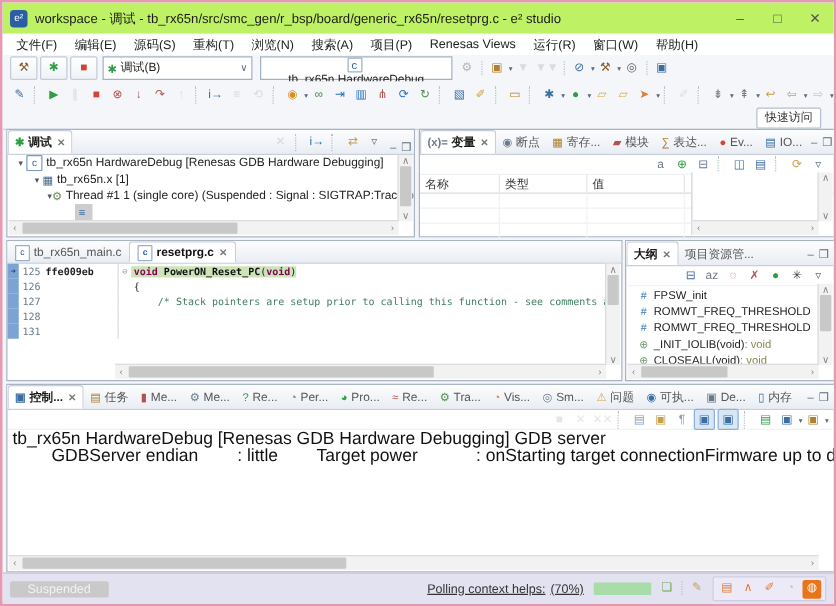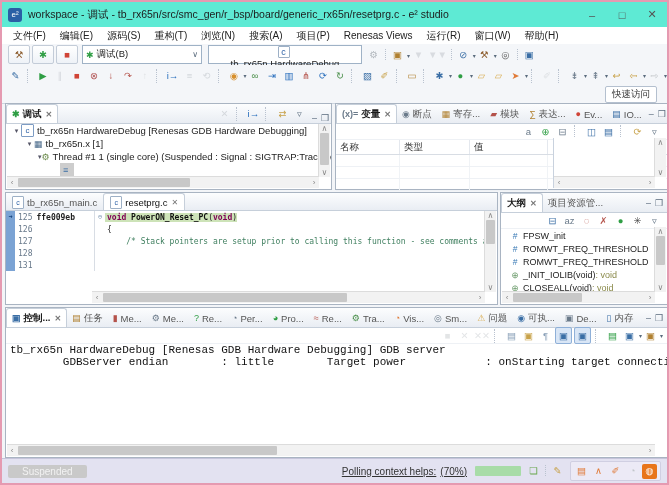--- a/index.html
+++ b/index.html
@@ -1,18 +1,18 @@
 <!DOCTYPE html>
 <html><head>
 <meta charset="utf-8">
 <style>
   html,body{margin:0;padding:0;background:#d8d8d8;font-family:"Liberation Sans",sans-serif;}
   #win{position:relative;width:669px;height:485px;background:#f3f5f8;border:2px solid #e59ab1;box-sizing:border-box;overflow:hidden;font-size:10px;color:#222;}
   
-  #titlebar{position:absolute;left:0;top:0;right:0;height:25px;background:#5eead4;display:flex;align-items:center;padding-left:6px;}
+  #titlebar{position:absolute;left:0;top:0;right:0;height:25px;background:#bef264;display:flex;align-items:center;padding-left:6px;}
   .applogo{width:14px;height:14px;background:#2a5fa5;color:#fff;border-radius:3px;font-size:8px;display:inline-flex;align-items:center;justify-content:center;}
   .applogo::before{content:"e²";}
   #title-text{margin-left:6px;font-size:10.5px;color:#1c1c1c;white-space:nowrap;}
   #wincontrols{margin-left:auto;display:flex;height:100%;}
   .winbtn{width:30px;display:flex;align-items:center;justify-content:center;color:#555;font-size:11px;}
   
   #menubar{position:absolute;left:0;top:25px;right:0;height:17px;background:#fff;display:flex;align-items:center;padding-left:4px;border-bottom:1px solid #eceff3;}
   .menu-item{padding:0 7px;font-size:10px;color:#222;white-space:nowrap;}
   
   .toolrow{position:absolute;left:0;right:0;background:#f4f6f9;display:flex;align-items:center;}
@@ -56,42 +56,42 @@
   
   .subtools{height:15px;display:flex;align-items:center;justify-content:flex-end;padding-right:4px;border-bottom:1px solid #eef1f5;}
   #vars-cols{display:flex;height:14px;border-bottom:1px solid #d8dde4;font-size:9.5px;color:#333;}
   #vars-cols span{border-right:1px solid #e4e8ee;padding:1px 4px;box-sizing:border-box;}
   .vrow{height:11px;border-bottom:1px solid #eef1f5;display:flex;}
   .vrow span{border-right:1px solid #f0f3f6;box-sizing:border-box;height:100%;}
   #vars-detail{position:absolute;top:34px;right:1px;bottom:1px;width:112px;border-left:1px solid #c9d2de;background:#fff;}
   
   #editor-tabs{height:17px;background:linear-gradient(#fcfdfe,#e9edf3);border-bottom:1px solid #c6cfda;display:flex;align-items:flex-end;}
   .etab{display:inline-flex;align-items:center;height:16px;padding:0 6px;font-size:9.5px;color:#555;}
-  .etab.active{background:#fff;border:1px solid #c6cfda;border-bottom:none;font-weight:normal;color:#111;border-top-left-radius:3px;border-top-right-radius:3px;}
+  .etab.active{background:#fff;border:1px solid #c6cfda;border-bottom:none;font-weight:bold;color:#111;border-top-left-radius:3px;border-top-right-radius:3px;}
   .ficon{display:inline-flex;width:10px;height:11px;border:1px solid #9db0c6;background:#fff;color:#2a5fa5;font-size:7px;align-items:center;justify-content:center;margin-right:3px;border-radius:1px;}
   .ficon::before{content:"c";}
   #editor-body{position:relative;font-family:"DejaVu Sans Mono",monospace;font-size:8px;}
   .ed-row{height:12px;display:flex;align-items:center;white-space:pre;}
   .ed-ann{width:9px;align-self:stretch;background:#7ba3d4;color:#17457e;font-size:7px;display:flex;align-items:center;justify-content:center;}
   .ed-num{width:76px;padding-left:3px;color:#67788a;align-self:stretch;display:flex;align-items:center;border-right:1px solid #d8dde4;}
   .ed-num b{color:#222;margin-left:4px;font-weight:bold;}
   .ed-fold{width:10px;color:#8aa0b8;font-size:7px;text-align:center;}
   .ed-code{padding-left:2px;}
   .ed-row.cur .ed-code{background:#cde3b8;}
   .tk-kw{color:#7f0055;font-weight:bold;}
   .tk-fn{font-weight:bold;color:#111;}
   .tk-cmt{color:#3f7f5f;}
   .tk-str{color:#9e3533;}
   
   #outline-items{font-size:9px;}
   .orow{height:13px;display:flex;align-items:center;white-space:nowrap;overflow:hidden;padding-left:8px;}
   .oico{width:12px;font-size:8.5px;text-align:center;margin-right:2px;}
   .osuf{color:#8a8a4a;}
   
-  #console-body{font-family:Liberation Mono, monospace;font-size:11px;color:#111;padding:1px 0 0 4px;}
+  #console-body{font-family:Liberation Sans, sans-serif;font-size:14px;color:#111;padding:1px 0 0 4px;}
   #console-title{line-height:11px;white-space:pre;}
   .cline{line-height:10.5px;white-space:pre;}
   
   #statusbar{position:absolute;left:0;right:0;bottom:0;height:24px;background:#e3e2f1;border-top:1px solid #c5c4da;display:flex;align-items:center;padding:0 6px;}
   #suspended-chip{background:#c9c9c9;color:#f2f2f2;border-radius:2px;padding:1px 14px;font-size:10px;}
   #status-right{margin-left:auto;display:flex;align-items:center;}
   #progress-track{width:46px;height:10px;background:#a8dca8;margin:0 4px;border-radius:1px;overflow:hidden;}
   #progress-fill{height:100%;background:#35b535;}
   .sb-label{font-size:10px;color:#333;margin-right:4px;white-space:nowrap;text-decoration:underline;}
   #sb-icons{display:flex;align-items:center;border:1px solid #d0cfe2;background:#eceaf6;border-radius:2px;margin-left:4px;padding:0 2px;height:18px;}

